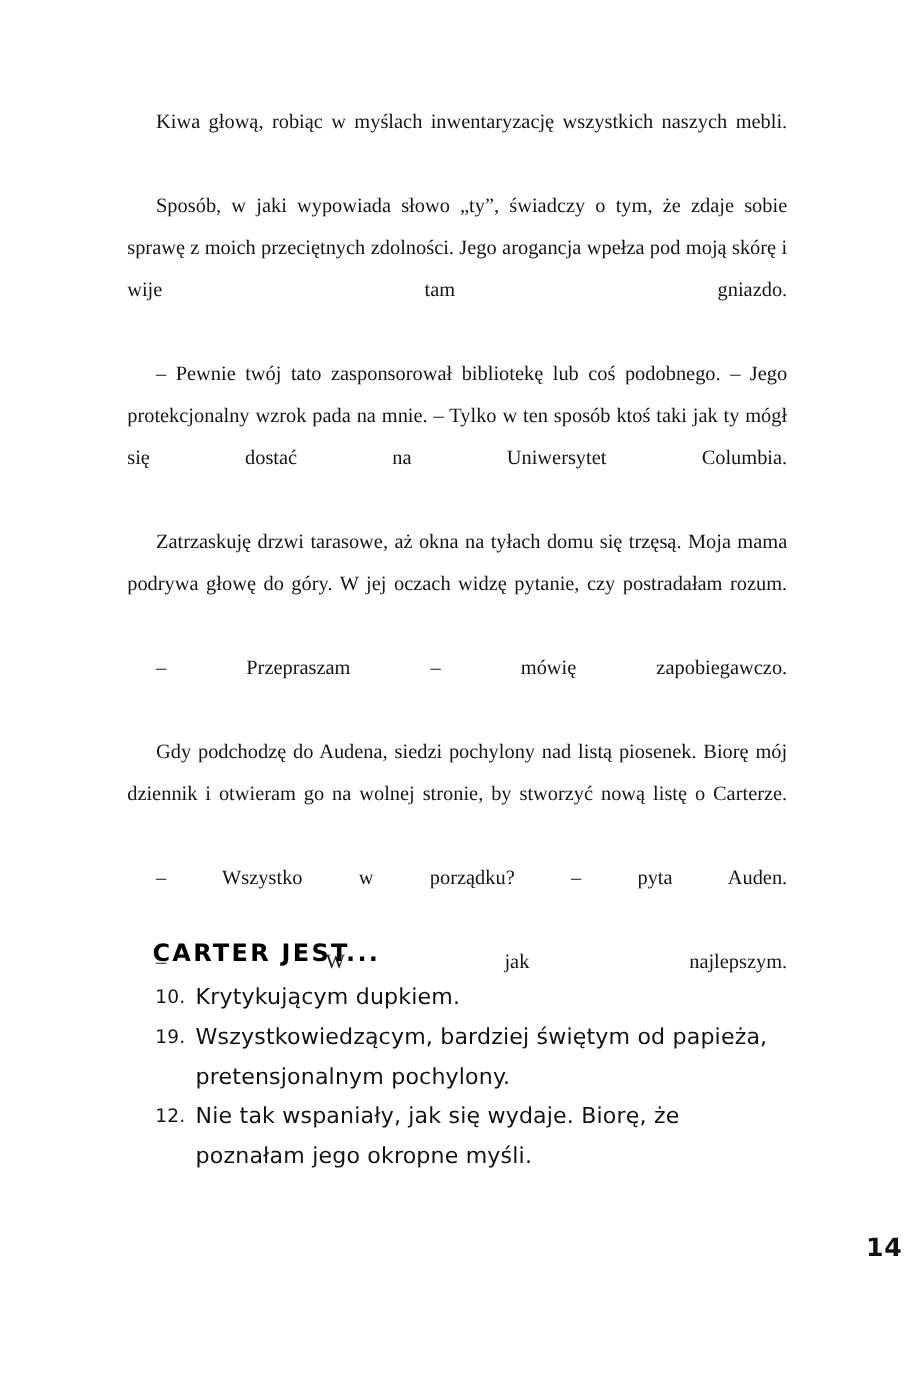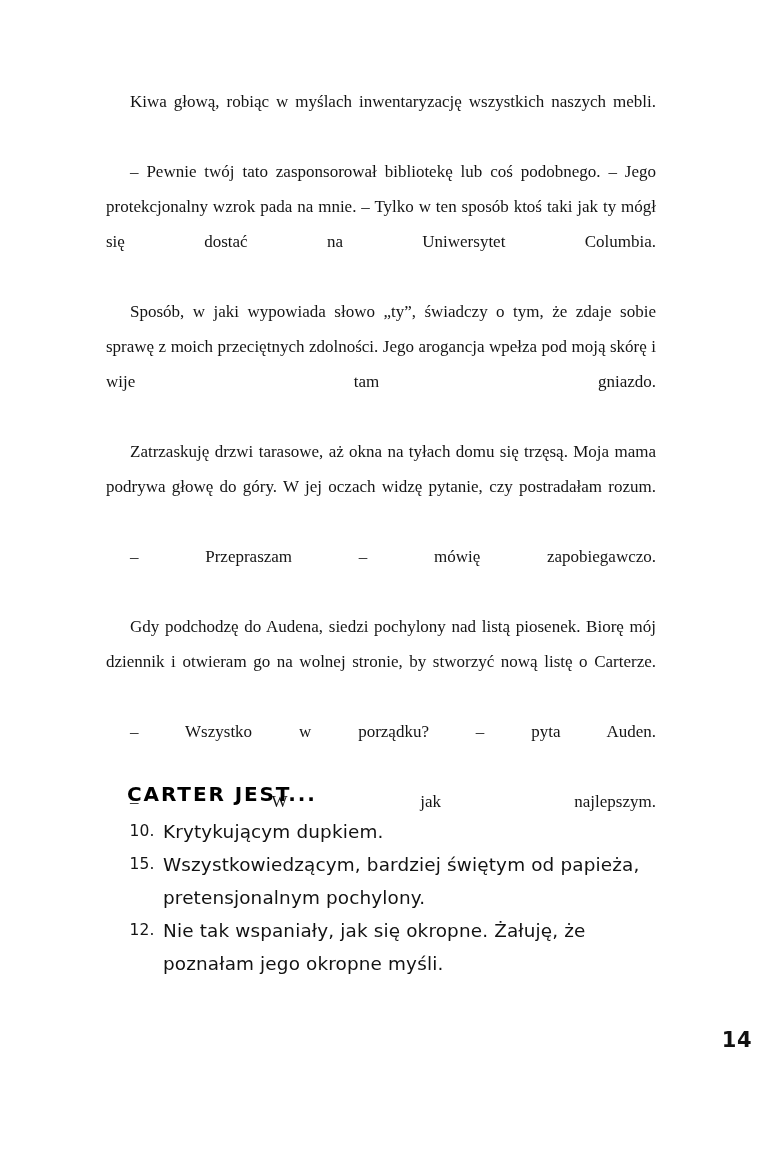--- a/index.html
+++ b/index.html
@@ -118,42 +118,42 @@
     color: #111111;
   }
 </style>
 </head>
 <body>
 
 <div class="page">
 
   <div class="textblock">
     <p class="para">Kiwa głową, robiąc w myślach inwentaryzację wszystkich naszych mebli.</p>
+    <p class="para">Sposób, w jaki wypowiada słowo „ty”, świadczy o tym, że zdaje sobie sprawę z moich przeciętnych zdolności. Jego arogancja wpełza pod moją skórę i wije tam gniazdo.</p>
     <p class="para">– Pewnie twój tato zasponsorował bibliotekę lub coś podobnego. – Jego protekcjonalny wzrok pada na mnie. – Tylko w ten sposób ktoś taki jak ty mógł się dostać na Uniwersytet Columbia.</p>
-    <p class="para">Sposób, w jaki wypowiada słowo „ty”, świadczy o tym, że zdaje sobie sprawę z moich przeciętnych zdolności. Jego arogancja wpełza pod moją skórę i wije tam gniazdo.</p>
     <p class="para">Zatrzaskuję drzwi tarasowe, aż okna na tyłach domu się trzęsą. Moja mama podrywa głowę do góry. W jej oczach widzę pytanie, czy postradałam rozum.</p>
     <p class="para">– Przepraszam – mówię zapobiegawczo.</p>
     <p class="para">Gdy podchodzę do Audena, siedzi pochylony nad listą piosenek. Biorę mój dziennik i otwieram go na wolnej stronie, by stworzyć nową listę o Carterze.</p>
     <p class="para">– Wszystko w porządku? – pyta Auden.</p>
     <p class="para">– W jak najlepszym.</p>
   </div>
 
   <div class="listsection">
     <h2 class="list-heading">CARTER JEST...</h2>
     <ol class="carter-list">
       <li>
         <span class="num">10.</span>
         <span class="txt">Krytykującym dupkiem.</span>
       </li>
       <li>
-        <span class="num">15.</span>
+        <span class="num">19.</span>
         <span class="txt">Wszystkowiedzącym, bardziej świętym od papieża, pretensjonalnym pochylony.</span>
       </li>
       <li>
         <span class="num">12.</span>
-        <span class="txt">Nie tak wspaniały, jak się okropne. Żałuję, że poznałam jego okropne myśli.</span>
+        <span class="txt">Nie tak wspaniały, jak się wydaje. Biorę, że poznałam jego okropne myśli.</span>
       </li>
     </ol>
   </div>
 
   <div class="folio">14</div>
 
 </div>
 
 </body></html>

